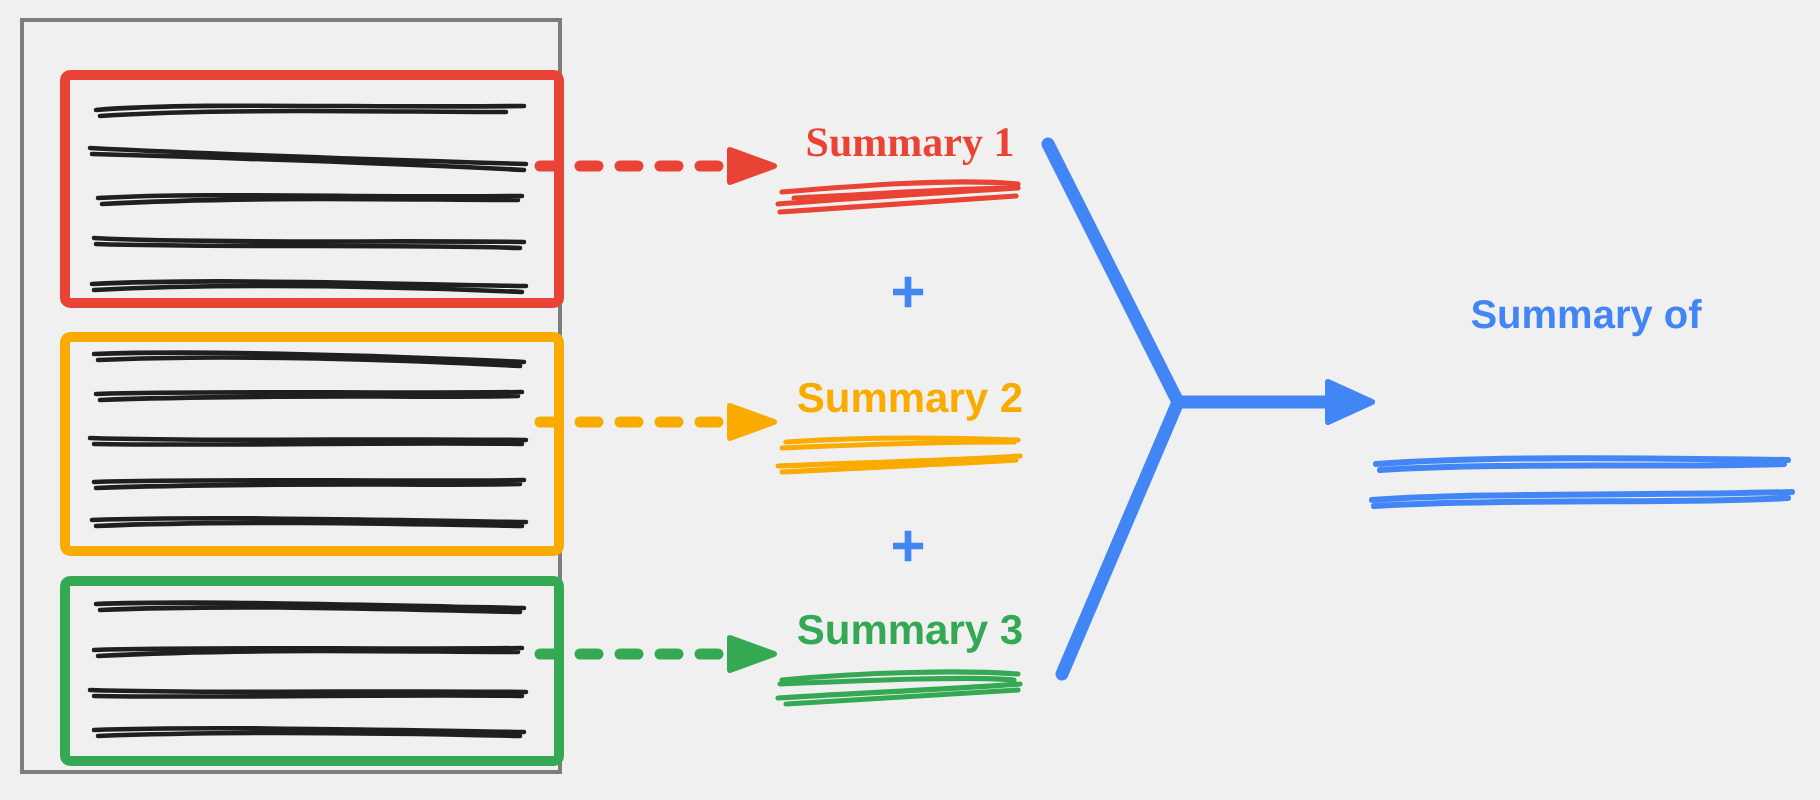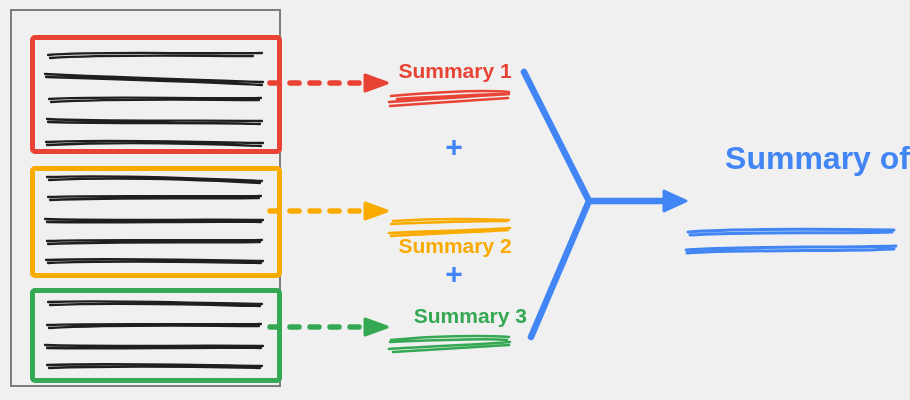--- a/index.html
+++ b/index.html
@@ -35,23 +35,23 @@
   .dash-orange{stroke:var(--orange);} .head-orange{fill:var(--orange);stroke:var(--orange);}
   .dash-green{stroke:var(--green);}  .head-green{fill:var(--green);stroke:var(--green);}
   .dash{stroke-width:5.5;stroke-linecap:round;stroke-dasharray:9 11;fill:none;}
   .head{stroke-width:3;stroke-linejoin:round;}
 
   
   .sum-label{
     position:absolute;left:383px;width:144px;text-align:center;
     font-size:21px;font-weight:600;letter-spacing:0;white-space:nowrap;
   }
-  .sl-1{top:59px;color:var(--red);}
-  .sl-2{top:188px;color:var(--orange);margin-top:46px;}
-  .sl-3{top:304px;color:var(--green);text-align:right;}
+  .sl-1{top:59px;color:var(--red);font-family:Liberation Serif, serif;}
+  .sl-2{top:188px;color:var(--orange);}
+  .sl-3{top:304px;color:var(--green);}
   .mini-scribble{position:absolute;left:387px;width:126px;height:26px;}
   .ms-1{top:87px;} .ms-2{top:214px;} .ms-3{top:332px;}
   .ms-red path{stroke:var(--red);}
   .ms-orange path{stroke:var(--orange);}
   .ms-green path{stroke:var(--green);}
   .mini-scribble path{fill:none;stroke-width:2.6;stroke-linecap:round;}
 
   
   .plus{
     position:absolute;left:438px;width:32px;height:32px;text-align:center;
@@ -59,22 +59,22 @@
   }
   .plus-1{top:132px;} .plus-2{top:259px;}
 
   
   .merge-svg{position:absolute;left:0;top:0;width:910px;height:400px;pointer-events:none;}
   .merge-line{stroke:var(--blue);stroke-width:6.5;fill:none;stroke-linecap:round;stroke-linejoin:round;}
   .merge-head{fill:var(--blue);stroke:var(--blue);stroke-width:3;stroke-linejoin:round;}
 
   
   .result-label{
-    position:absolute;left:676px;top:140px;width:234px;text-align:right;
-    color:var(--blue);font-size:32px;font-weight:700;line-height:36px;
+    position:absolute;left:676px;top:140px;width:234px;text-align:center;
+    color:var(--blue);font-size:20px;font-weight:700;line-height:36px;
   }
   .result-scribble{position:absolute;left:682px;top:221px;width:218px;height:38px;}
   .result-scribble path{fill:none;stroke:var(--blue);stroke-width:3;stroke-linecap:round;}
 </style>
 </head>
 <body>
 
 <div class="canvas">
 
   <div class="doc-box">

